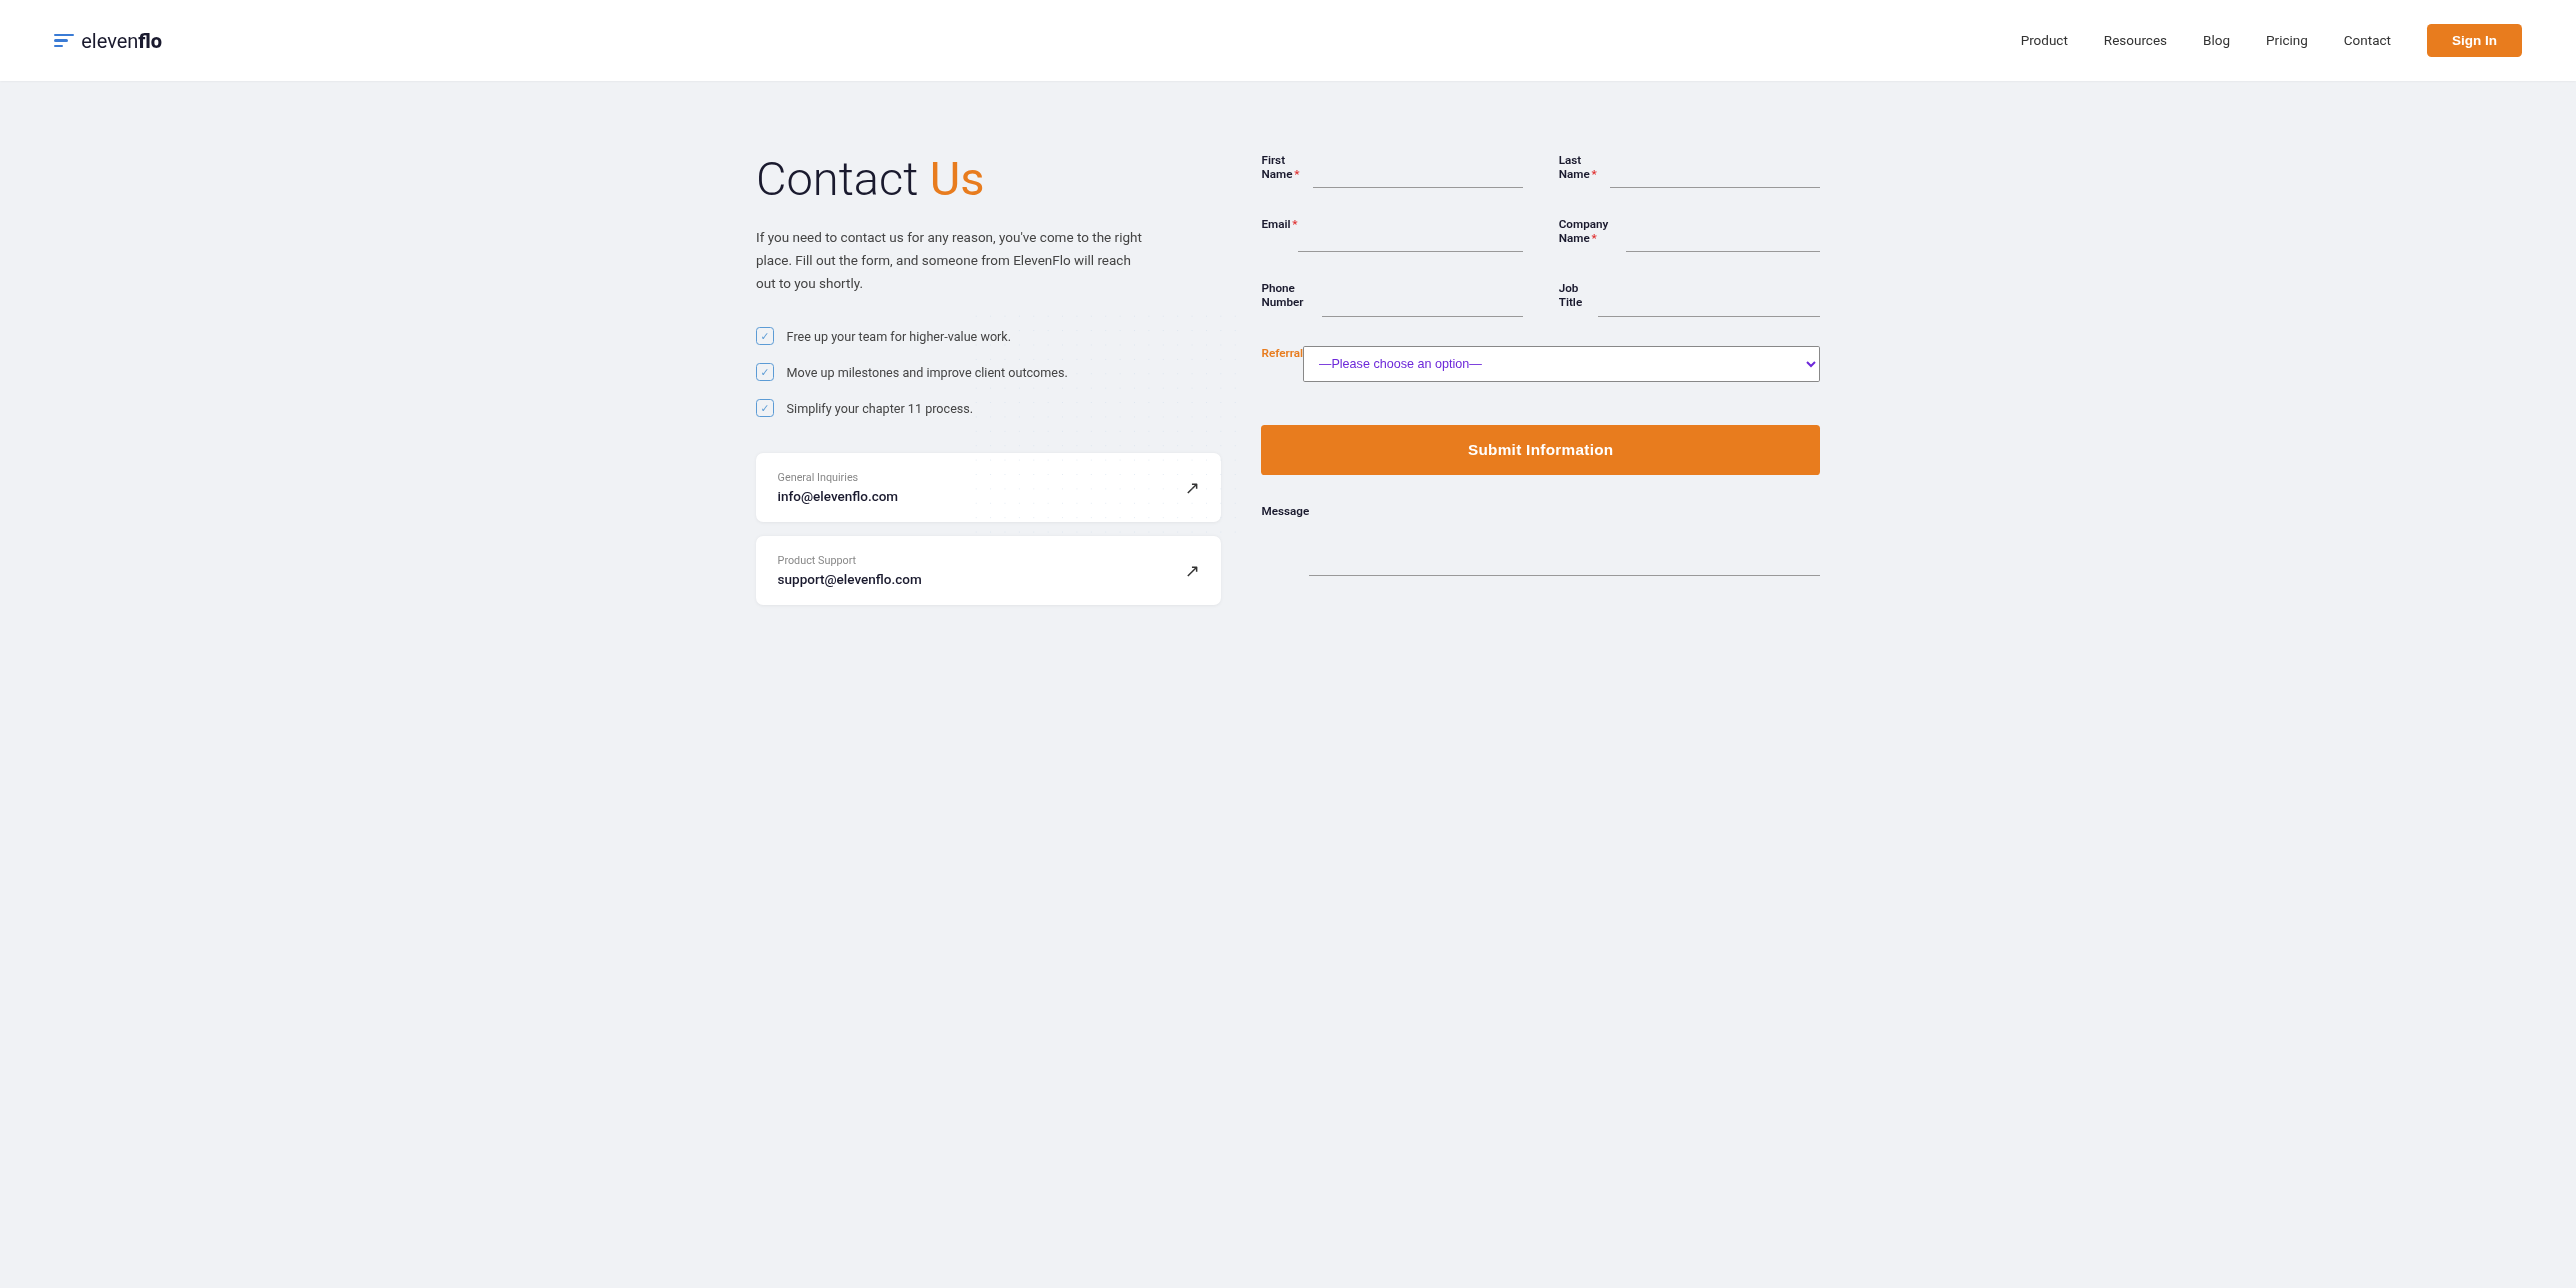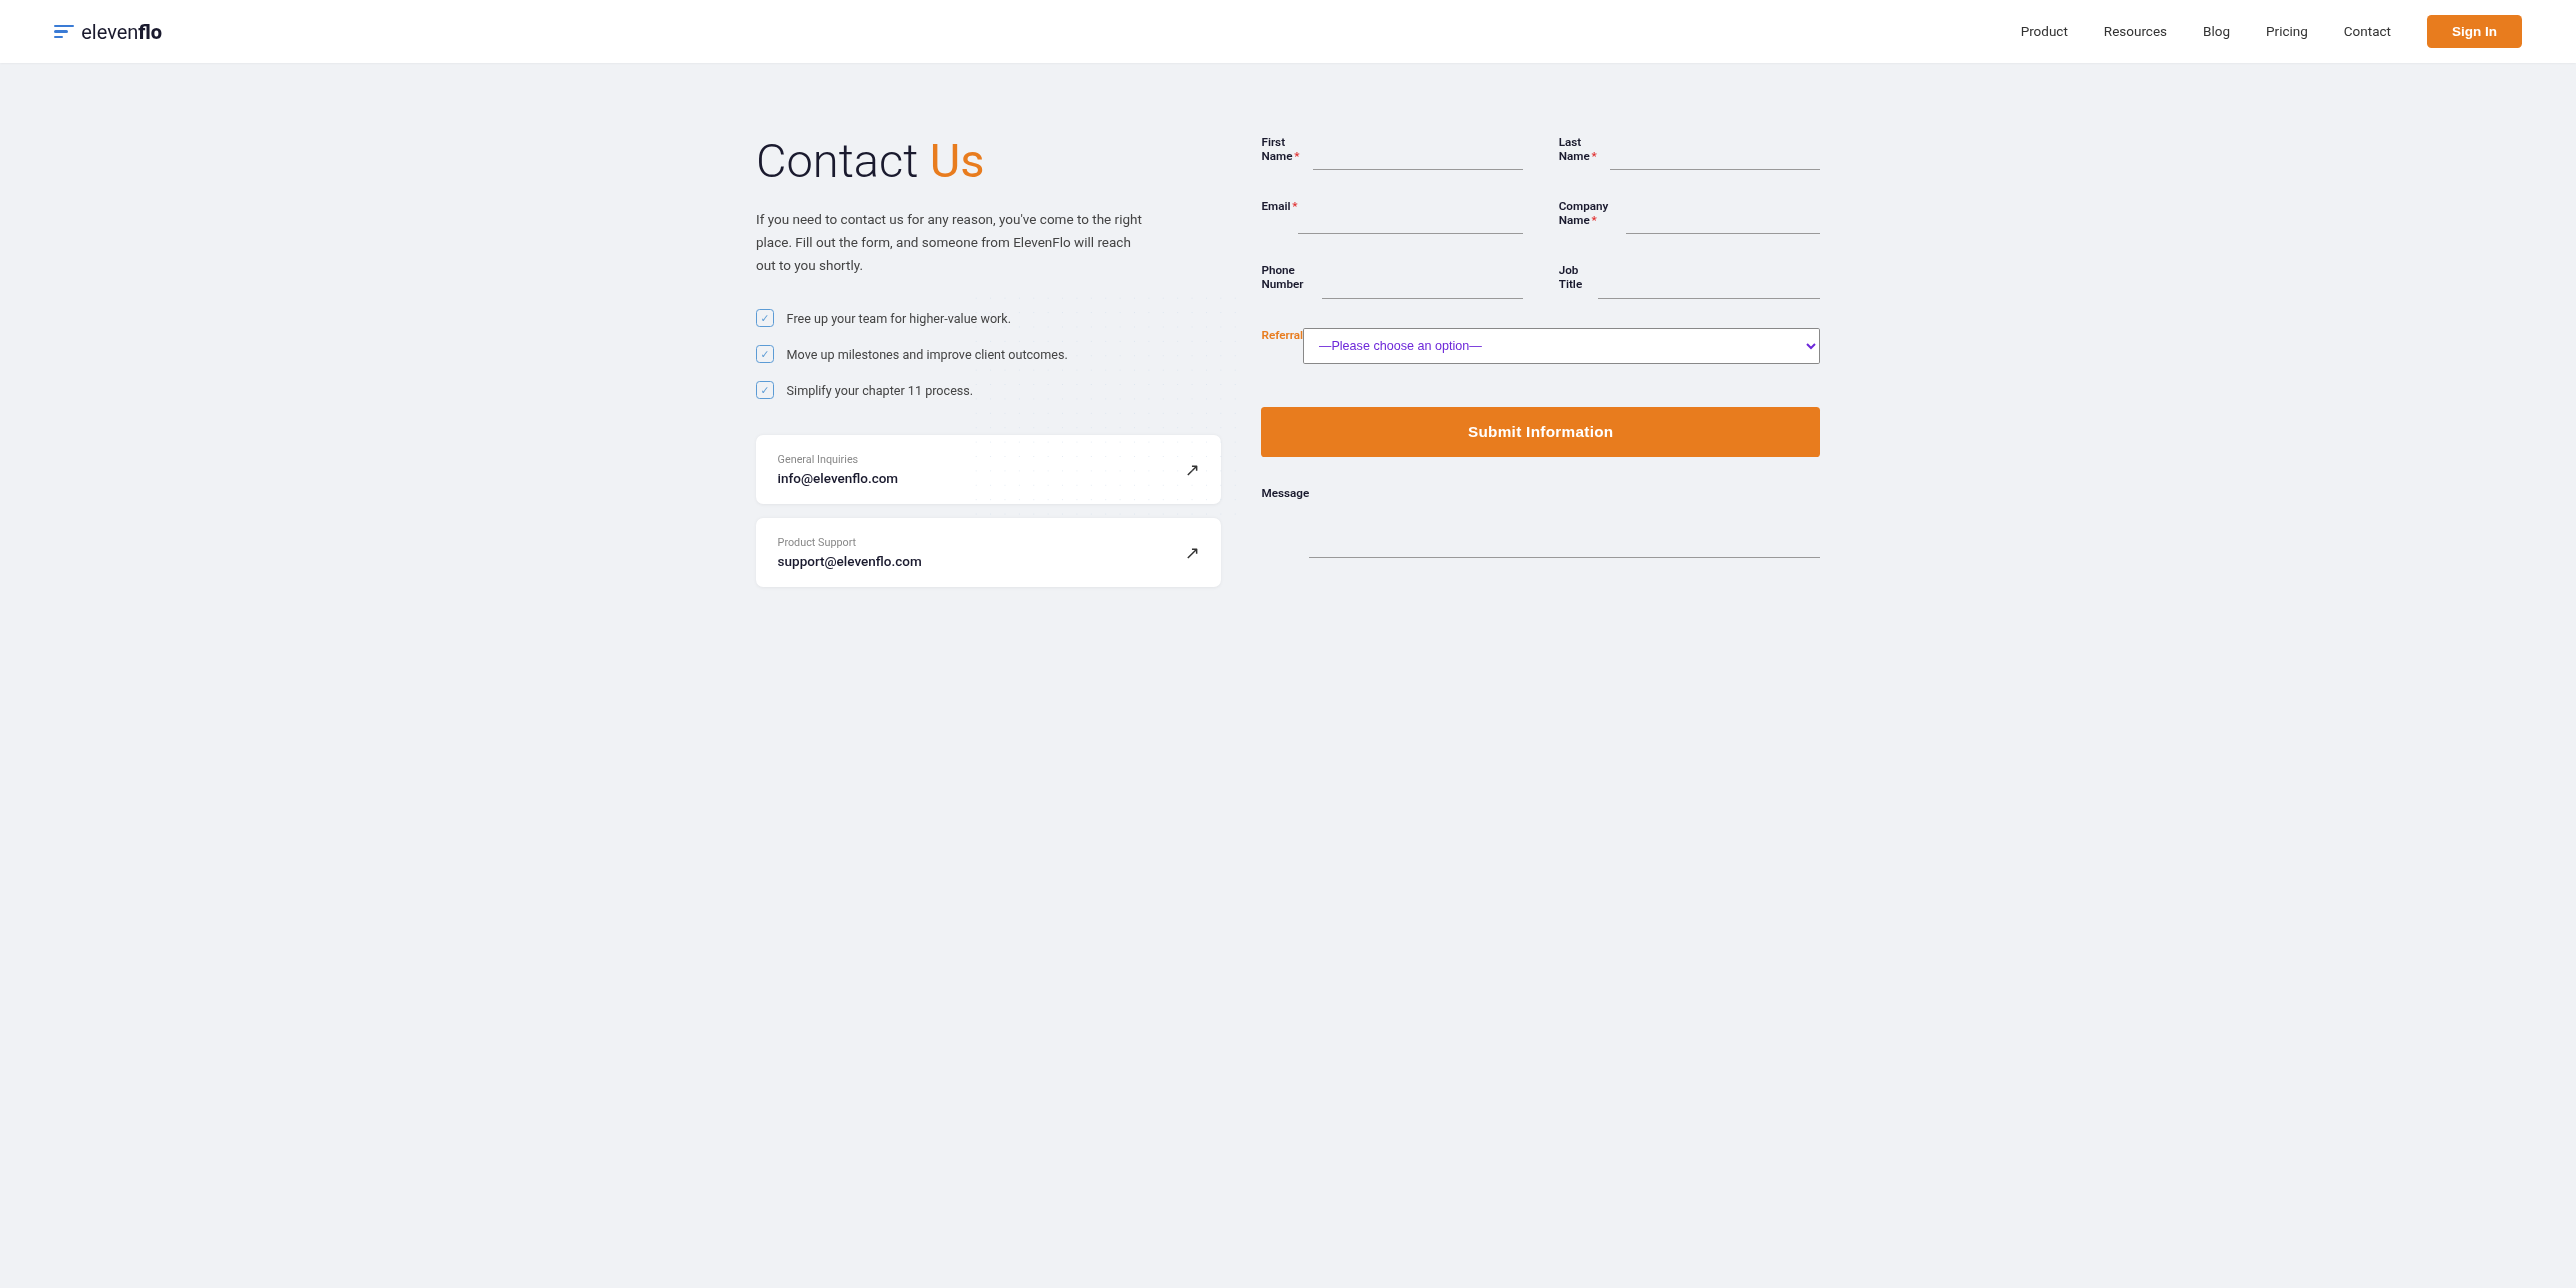--- a/index.html
+++ b/index.html
@@ -10,21 +10,21 @@
       min-height: 100vh;
     }
 
     
     nav {
       background: #ffffff;
       display: flex;
       align-items: center;
       justify-content: space-between;
       padding: 12px 54px;
-      height: 63px;
+      height: 81px;
       box-shadow: 0 0.9px 2.7px rgba(0,0,0,0.08);
     }
     .logo-wrap {
       display: flex;
       align-items: center;
       gap: 7.2px;
     }
     .logo-icon {
       display: flex;
       flex-direction: column;

